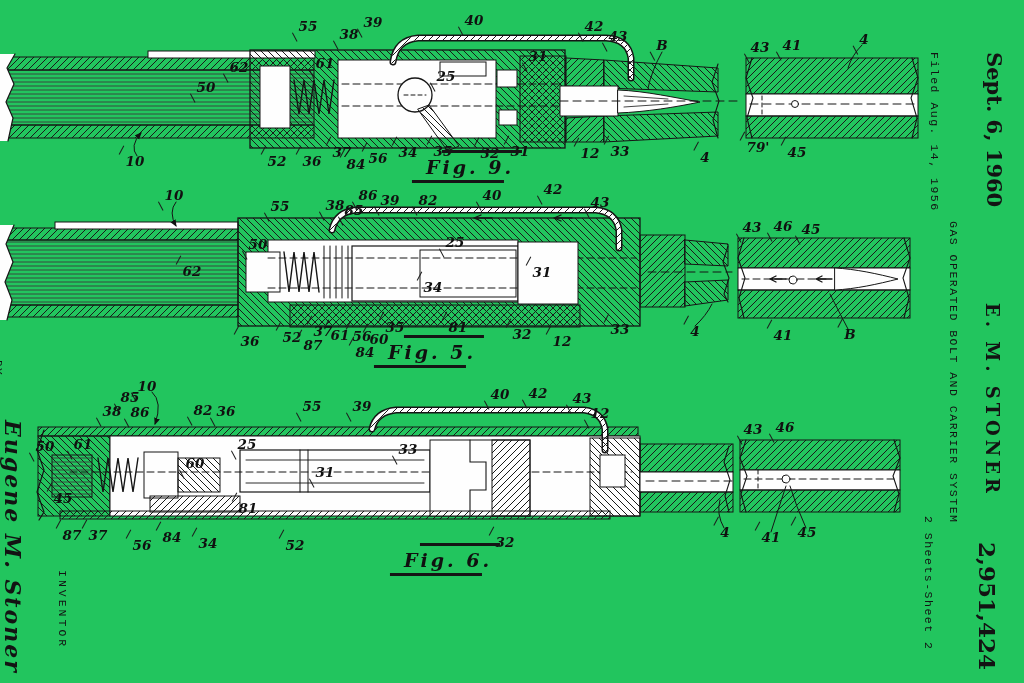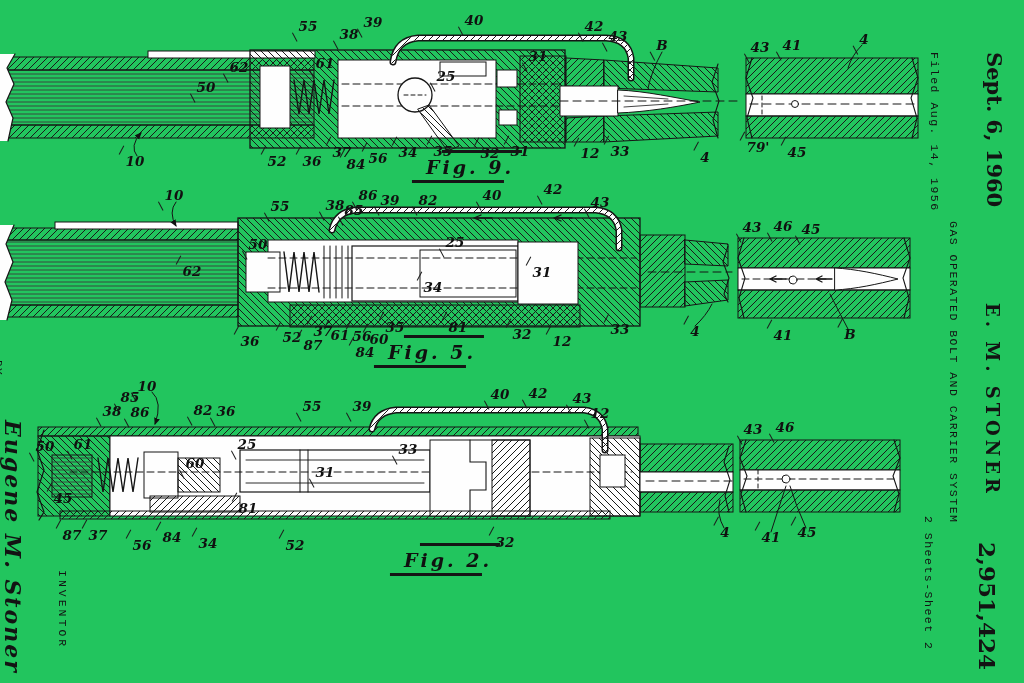--- a/index.html
+++ b/index.html
@@ -281,21 +281,21 @@
       <span class="callout lead-up" style="left: 208px; top: 544px;">34</span>
       <span class="callout lead-up" style="left: 295px; top: 546px;">52</span>
       <span class="callout lead-up" style="left: 505px; top: 543px;">32</span>
       <span class="callout lead-up" style="left: 725px; top: 533px;">4</span>
       <span class="callout lead-up" style="left: 771px; top: 538px;">41</span>
       <span class="callout lead-up" style="left: 807px; top: 533px;">45</span>
     </div>
 
   <div class="figcap" style="left:470px;top:167px;">Fig. 9.</div>
   <div class="figcap" style="left:432px;top:352px;">Fig. 5.</div>
-  <div class="figcap" style="left:448px;top:560px;">Fig. 2.</div>
+  <div class="figcap" style="left:448px;top:560px;">Fig. 6.</div>
 
   <div class="vtext big" style="left:982px;top:52px;font-size:21px;">Sept. 6, 1960</div>
   <div class="vtext mono" style="left:928px;top:52px;font-size:11.5px;">Filed Aug. 14, 1956</div>
   <div class="vtext big" style="left:982px;top:303px;font-size:18px;letter-spacing:4px;">E. M. STONER</div>
   <div class="vtext mono" style="left:947px;top:221px;font-size:11.5px;">GAS OPERATED BOLT AND CARRIER SYSTEM</div>
   <div class="vtext big" style="left:974px;top:542px;font-size:23px;">2,951,424</div>
   <div class="vtext mono" style="left:922px;top:516px;font-size:11.5px;">2 Sheets-Sheet 2</div>
 
   <div class="vtext mono" style="left:-8px;top:360px;font-size:11px;">BY</div>
   <div class="vtext script" style="left:0px;top:420px;font-size:22px;">Eugene M. Stoner</div>

